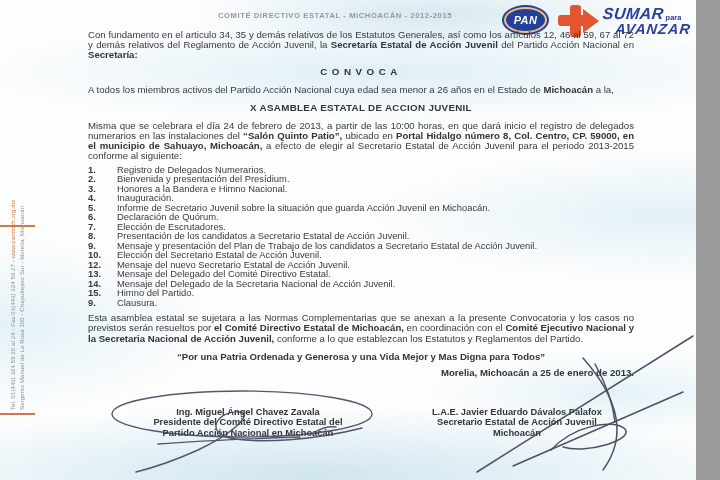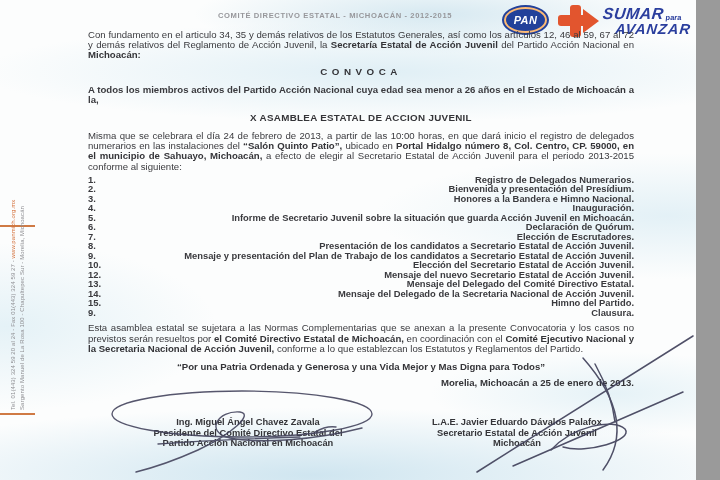--- a/index.html
+++ b/index.html
@@ -57,28 +57,28 @@
   .vtext-address{left:19px;top:410px;}
   .vtext-phone{left:10px;top:410px;}
   .vtext .site{color:#d4703a;}
 
   
   .content{position:absolute;left:88px;top:30px;width:546px;}
   .para{font-size:9.6px;line-height:10.2px;text-align:justify;margin:0;}
   .para b{color:#343438;}
   .h-center{font-size:9.8px;font-weight:700;text-align:center;margin:8px;color:#343438;}
   .h-convoca{margin-top:5px;letter-spacing:4.5px;}
-  .p-audience{margin-top:8px;font-weight:bold;}
+  .p-audience{margin-top:8px;}
   .h-asamblea{margin-top:7px;letter-spacing:.3px;}
   .p-details{margin-top:5px;}
   .h-orden{margin-top:5px;letter-spacing:.3px;}
   .agenda{margin-top:3px;}
   .agenda-row{display:flex;font-size:9.4px;line-height:9.5px;}
   .agenda-num{flex:0 0 29px;font-weight:700;}
-  .agenda-txt{flex:1 1 auto;font-weight:700;text-align:right;}
+  .agenda-txt{flex:1 1 auto;font-weight:400;}
   .p-closing{margin-top:6px;}
   .motto{margin-top:7px;text-align:center;font-size:9.6px;font-weight:700;color:#343438;}
   .dateline{margin-top:5px;text-align:right;font-size:9.6px;font-weight:700;color:#343438;}
 
   .sig-row{display:flex;margin-top:29px;}
   .sig-block{text-align:center;font-size:9.3px;line-height:10.6px;font-weight:700;color:#343438;}
   .sig-left{width:305px;margin-left:8px;}
   .sig-right{width:235px;margin-left:auto;margin-right:0;}
 
   .sig-svg{position:absolute;pointer-events:none;}
@@ -113,21 +113,21 @@
     </div>
   </div>
 
   <div class="side-rule rule-top"></div>
   <div class="vtext vtext-address">Sargento Manuel de La Rosa 100 - Chapultepec Sur - Morelia, Michoacán</div>
   <div class="vtext vtext-phone"><span>Tel. 01(443) 324 59 20 al 24 - Fax 01(443) 324 59 27 - </span><span class="site">www.panmich.org.mx</span></div>
   <div class="side-rule rule-bottom"></div>
 
   <div class="content">
 
-    <p class="para"><span>Con fundamento en el articulo 34, 35 y demás relativos de los Estatutos Generales, así como los artículos 12, 46 al 59, 67 al 72 y demás relativos del Reglamento de Acción Juvenil, la </span><b>Secretaría Estatal de Acción Juvenil</b><span> del Partido Acción Nacional en </span><b>Michoacán:</b></p>
+    <p class="para"><span>Con fundamento en el articulo 34, 35 y demás relativos de los Estatutos Generales, así como los artículos 12, 46 al 59, 67 al 72 y demás relativos del Reglamento de Acción Juvenil, la </span><b>Secretaría Estatal de Acción Juvenil</b><span> del Partido Acción Nacional en </span><b>Secretaría:</b></p>
 
     <div class="h-center h-convoca">CONVOCA</div>
 
     <p class="para p-audience"><span>A todos los miembros activos del Partido Acción Nacional cuya edad sea menor a 26 años en el Estado de </span><b>Michoacán</b><span> a la,</span></p>
 
     <div class="h-center h-asamblea">X ASAMBLEA ESTATAL DE ACCION JUVENIL</div>
 
     <p class="para p-details"><span>Misma que se celebrara el día 24 de febrero de 2013, a partir de las 10:00 horas, en que dará inicio el registro de delegados numerarios en las instalaciones del </span><b>“Salón Quinto Patio”,</b><span> ubicado en </span><b>Portal Hidalgo número 8, Col. Centro, CP. 59000, en el municipio de Sahuayo, Michoacán,</b><span> a efecto de elegir al Secretario Estatal de Acción Juvenil para el periodo 2013-2015 conforme al siguiente:</span></p>
 
 

